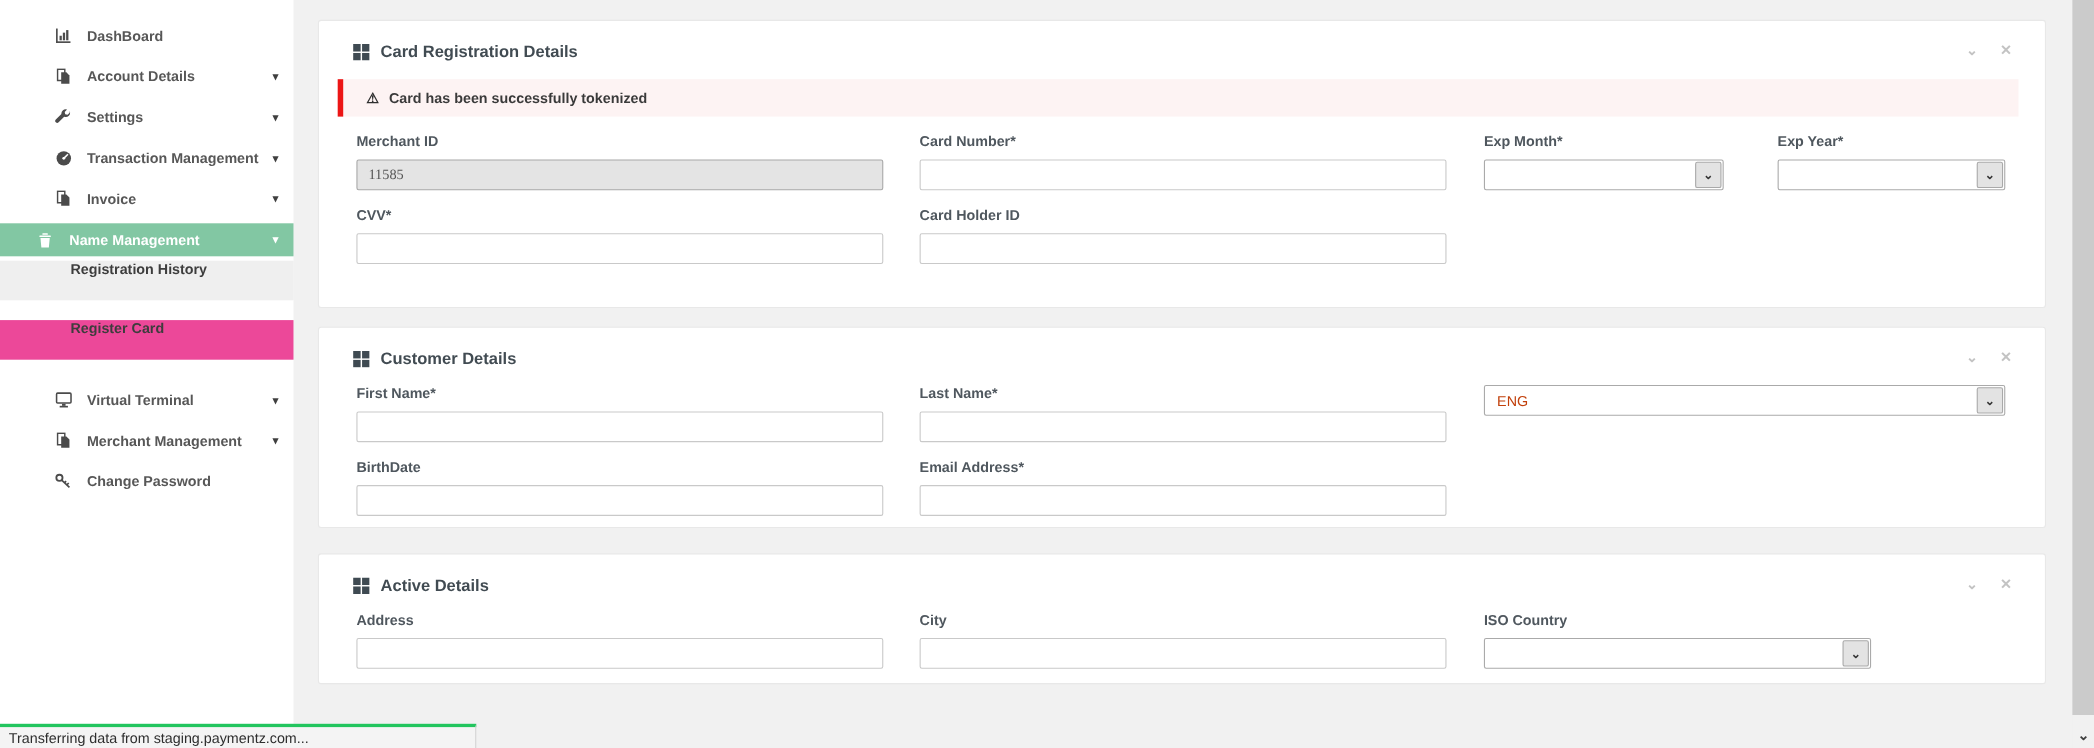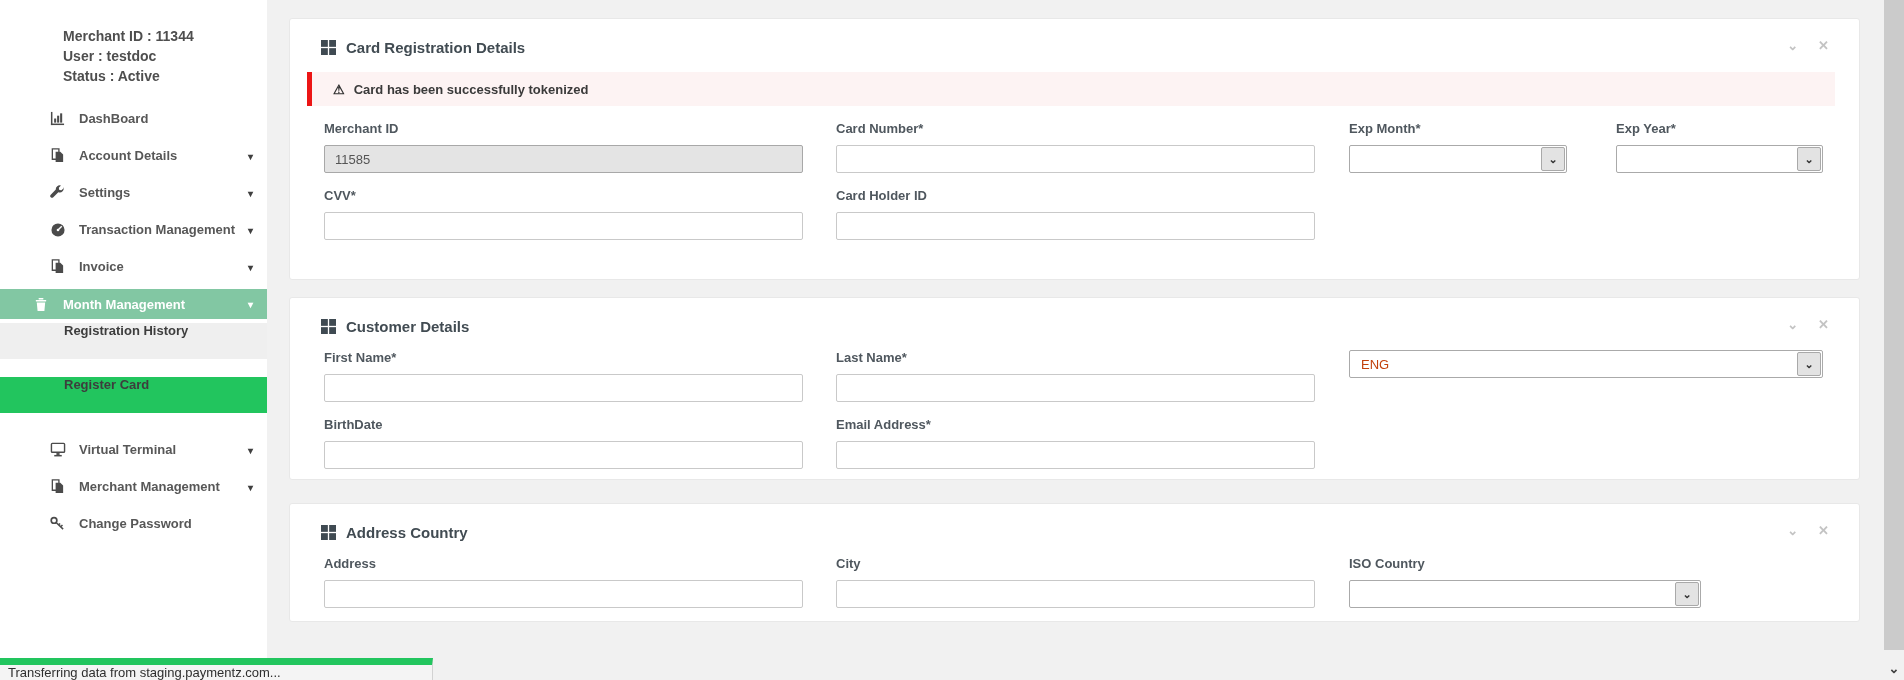--- a/index.html
+++ b/index.html
@@ -13,21 +13,21 @@
   .sidebar { position:absolute; left:0; top:0; width:267px; height:680px; background:#ffffff; }
   .merchant-info { padding:26px 10px 0 63px; font-size:14px; font-weight:700; color:#4e4e4e; line-height:20px; }
   .nav { margin-top:14px; }
   .nav-item { position:relative; height:37px; display:flex; align-items:center; padding-left:34px; color:#575757; font-size:13px; font-weight:700; cursor:pointer;margin-left:16px; }
   .nav-item .icon { width:29px; display:flex; align-items:center; color:#4b4b4b; }
   .nav-item .caret { position:absolute; right:14px; top:50%; transform:translateY(-50%); font-size:10px; color:#3f3f3f; }
   .nav-item.active { background:#82c7a3; color:#ffffff; height:30px; margin:4px 0; }
   .nav-item.active .icon, .nav-item.active .caret { color:#ffffff; }
   .nav-sub { height:36px; display:flex; align-items:flex-start; padding-left:64px; font-size:13px; font-weight:700; color:#3d3d3d; cursor:pointer; margin-bottom:18px; }
   .nav-sub.plain { background:#efefef; }
-  .nav-sub.selected { background:#22c55e; }
+  .nav-sub.selected { background:#ec4899; }
   
   .content { position:absolute; left:267px; top:0; width:1617px; height:680px; background:#f1f1f1; }
   .panel { position:absolute; left:22px; width:1571px; background:#ffffff; border:1px solid #e8e8e8; border-radius:3px; }
   #panel-card { top:18px; height:262px; }
   #panel-customer { top:297px; height:183px; }
   #panel-address { top:503px; height:119px; }
   .panel-header { display:flex; align-items:center; padding:20px 34px 0 31px; }
   .panel-title { font-size:15px; font-weight:700; color:#414b52; margin-left:10px; }
   .grid-icon { display:flex; color:#3f4a52; }
   .panel-controls { position:absolute; top:20px; right:30px; display:flex; gap:20px; color:#c3c3c3; font-size:13px; font-weight:700; }
@@ -37,42 +37,37 @@
   .alert .warn { margin-right:9px; font-size:13px; color:#2f2f2f; }
   
   .frow { display:flex; padding-left:34px; margin-top:15px; }
   .fgroup label { display:block; font-size:13px; font-weight:700; color:#4f575e; margin-bottom:9px; }
   .w-lg  { width:479px; margin-right:33px; }
   .w-lg2 { width:479px; margin-right:34px; }
   .w-sm  { width:218px; margin-right:49px; }
   .w-sm2 { width:207px; }
   .w-lang { width:474px; }
   .w-iso  { width:352px; }
-  input.txt { width:100%; height:28px; border:1px solid #c9c9c9; border-radius:2px; padding:4px 10px; font-size:13px; color:#444; background:#fff; font-family:Liberation Sans, sans-serif; outline:none; }
+  input.txt { width:100%; height:28px; border:1px solid #c9c9c9; border-radius:2px; padding:4px 10px; font-size:13px; color:#444; background:#fff; font-family:Liberation Serif, serif; outline:none; }
   input.txt.disabled { background:#e4e4e4; border-color:#a8a8a8; color:#555; }
   .sel { height:28px; border:1px solid #aaaaaa; border-radius:2px; background:#fff; display:flex; align-items:center; cursor:pointer; }
   .sel .sel-val { flex:1; padding-left:11px; font-size:13px; color:#c2410c; }
   .sel .sel-btn { width:24px; height:24px; margin-right:1px; background:#e3e3e3; border:1px solid #a9a9a9; border-radius:2px; display:flex; align-items:center; justify-content:center; font-size:11px; color:#333; font-weight:700; }
   
-  .status-bar { position:absolute; left:0; bottom:0; width:433px; height:22px; background:#f4f4f4; border-top:7px solid #22c55e; border-right:1px solid #d2d2d2; display:flex; align-items:center; padding-left:8px; font-size:13px; color:#2e2e2e; z-index:5; }
+  .status-bar { position:absolute; left:0; bottom:0; width:433px; height:22px; background:#f4f4f4; border-top:3px solid #22c55e; border-right:1px solid #d2d2d2; display:flex; align-items:center; padding-left:8px; font-size:13px; color:#2e2e2e; z-index:5; }
   
   .scrollbar { position:absolute; right:0; top:0; width:20px; height:680px; background:#f1f1f1; }
   .scroll-thumb { position:absolute; top:0; left:0; width:20px; height:650px; background:#cbcbcb; cursor:pointer; }
   .scroll-down { position:absolute; bottom:2px; left:0; width:20px; height:20px; display:flex; align-items:center; justify-content:center; color:#3f3f3f; font-size:13px; font-weight:700; cursor:pointer; }
   svg { display:block; }
 </style>
 </head>
 <body>
 
 <div class="sidebar">
-  <div class="merchant-info">
-    <div>Merchant ID : 11344</div>
-    <div>User : testdoc</div>
-    <div>Status : Active</div>
-  </div>
 
   <div class="nav">
 
     <div class="nav-item">
       <span class="icon">
         <svg width="15" height="15" viewBox="0 0 16 16" fill="currentColor">
             <rect x="1" y="1" width="1.6" height="14"></rect>
             <rect x="1" y="13.4" width="14" height="1.6"></rect>
             <rect x="4.4" y="8" width="2.2" height="4.4"></rect>
             <rect x="7.6" y="5" width="2.2" height="7.4"></rect>
@@ -127,21 +122,21 @@
     </div>
 
     <div class="nav-item active">
       <span class="icon">
         <svg width="14" height="15" viewBox="0 0 16 16" fill="currentColor">
             <rect x="5.2" y="0.5" width="5.6" height="1.8" rx="0.5"></rect>
             <rect x="2" y="2.9" width="12" height="1.7" rx="0.5"></rect>
             <path d="M3.2 5.6h9.6l-.9 9.9H4.1z"></path>
           </svg>
       </span>
-      <span>Month Management</span>
+      <span>Name Management</span>
       <span class="caret">▾</span>
     </div>
 
     <div class="nav-sub plain">
       <span>Registration History</span>
     </div>
 
     <div class="nav-sub selected">
       <span>Register Card</span>
     </div>
@@ -292,21 +287,21 @@
   <div class="panel" id="panel-address">
     <div class="panel-header">
       <span class="grid-icon">
         <svg width="15" height="15" viewBox="0 0 16 16" fill="currentColor">
             <rect x="0" y="0" width="7.3" height="7.3"></rect>
             <rect x="8.7" y="0" width="7.3" height="7.3"></rect>
             <rect x="0" y="8.7" width="7.3" height="7.3"></rect>
             <rect x="8.7" y="8.7" width="7.3" height="7.3"></rect>
           </svg>
       </span>
-      <span class="panel-title">Address Country</span>
+      <span class="panel-title">Active Details</span>
     </div>
     <div class="panel-controls">
       <span>⌄</span>
       <span>✕</span>
     </div>
 
     <div class="frow">
       <div class="fgroup w-lg">
         <label>Address</label>
         <input class="txt" value="" style="">

